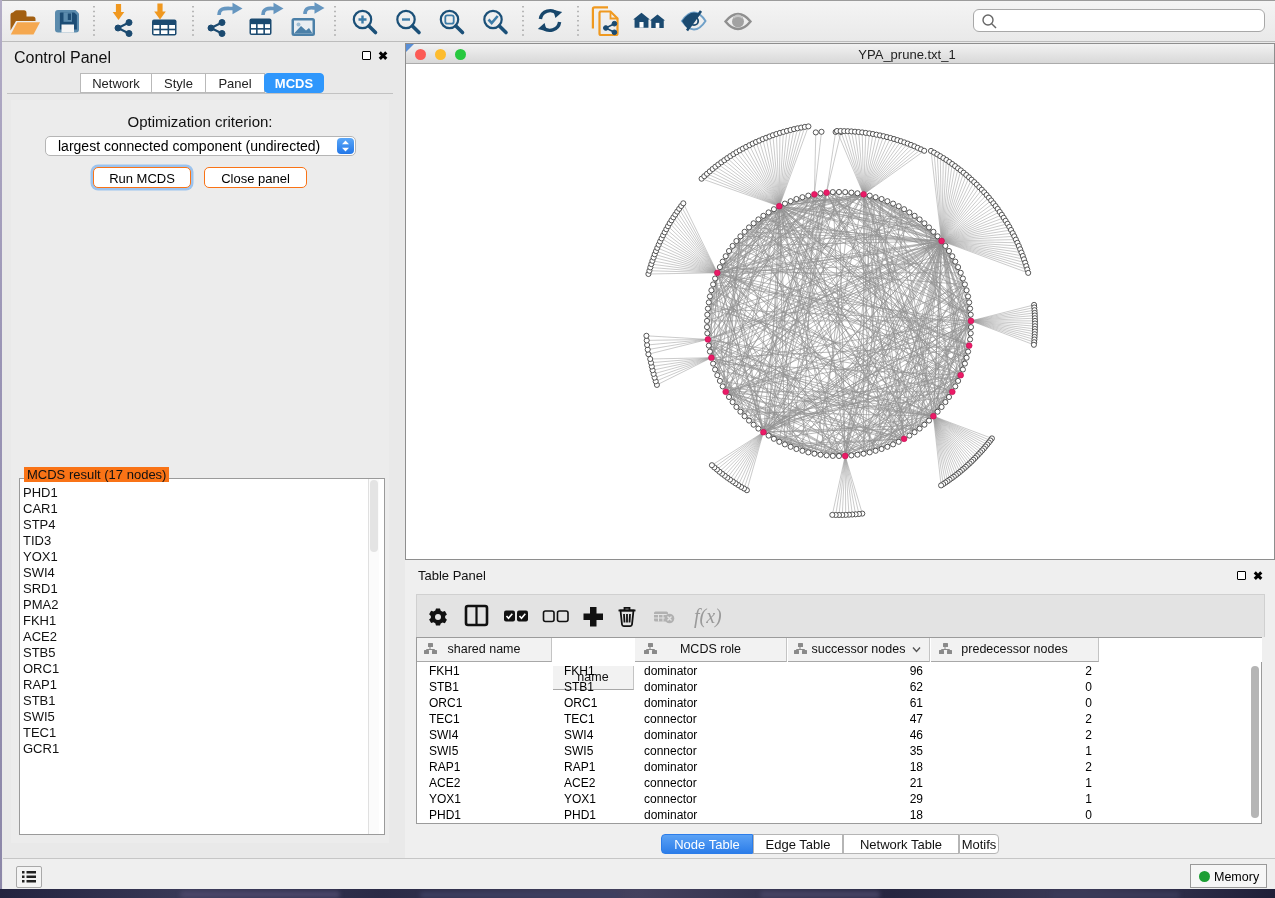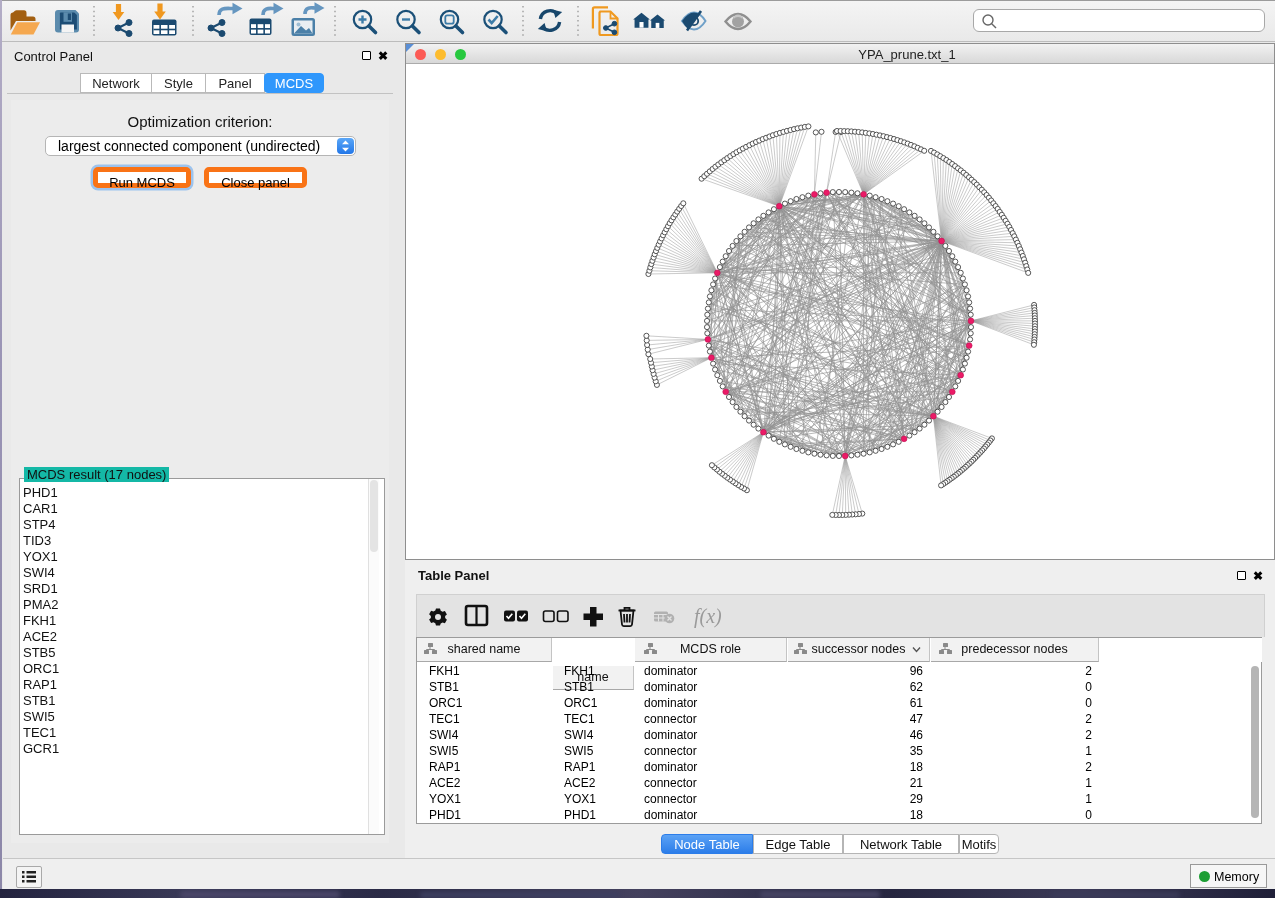--- a/index.html
+++ b/index.html
@@ -6,47 +6,47 @@
 html,body { width:1275px; height:898px; overflow:hidden; font-family:"Liberation Sans",sans-serif; }
 body { background:#e9e9e9; position:relative; }
 .abs { position:absolute; }
 
 #desk-left { left:0; top:0; width:2px; height:898px; background:linear-gradient(180deg,#b3adc6,#9a94b5 40%,#8c87a8); }
 #desk-bottom { left:0; top:889px; width:1275px; height:9px; background:linear-gradient(90deg,#23233f,#3a3a58 15%,#2a2a46 30%,#44415e 50%,#262640 70%,#3c3a57 85%,#1f1f38); }
 
 #toolbar { left:2px; top:0; width:1273px; height:42px; background:linear-gradient(180deg,#f4f4f4,#e9e9e9); border-top:1px solid #9b9b9b; border-bottom:1px solid #bcbcbc; }
 #search { position:absolute; left:973px; top:9px; width:292px; height:23px; background:#fff; border:1px solid #a8a8a8; border-radius:6px; }
 
-#cp-title { left:14px; top:49px; width:200px; font-size:13px; color:#111; }
+#cp-title { left:14px; top:49px; width:200px; font-size:16px; color:#111; }
 .winbox { width:9px; height:9px; border:1.8px solid #000; border-radius:1px; background:#fff; }
 .winx { font-size:12px; font-weight:bold; color:#000; }
 
 .tab { position:absolute; top:73px; height:20px; background:#fff; border:1px solid #b9b9b9; font-size:13px; color:#222; text-align:center; line-height:19px; }
 .tab.sel { background:#2f97fc; color:#fff; border-color:#2f97fc; border-radius:4px; }
 #tabpane { left:7px; top:93px; width:386px; height:754px; background:#e9e9e9; border-top:1px solid #c2c2c2; }
 #mcdspanel { left:11px; top:100px; width:378px; height:743px; background:#ececec; }
 #optlabel { left:0; top:13px; width:378px; text-align:center; font-size:15px; color:#111; }
 #combo { left:34px; top:36px; width:311px; height:20px; background:#fff; border:1px solid #b5b5b5; border-radius:5px; font-size:14px; color:#000; line-height:18px; padding-left:12px; }
 #combo .step { position:absolute; right:1px; top:1px; width:17px; height:16px; background:linear-gradient(180deg,#5aa7f8,#2377e8); border-radius:4px; color:#fff; }
-.btn { position:absolute; top:67px; height:21px; background:#fff; border:5px solid #f97316; border-radius:5px; font-size:13px; color:#000; text-align:center; line-height:21px; }
+.btn { position:absolute; top:67px; height:21px; background:#fff; border:1px solid #f97316; border-radius:5px; font-size:13px; color:#000; text-align:center; line-height:21px; }
 #runbtn { left:82px; width:98px; box-shadow:0 0 0 2.5px #9cc3ee; }
 #closebtn { left:193px; width:103px; }
 
 #resultbox { left:19px; top:478px; width:366px; height:357px; background:#fff; border:1px solid #9a9a9a; }
-#resultlabel { left:24px; top:467px; background:#14b8a6; padding:0 3px; font-size:13px; color:#111; }
+#resultlabel { left:24px; top:467px; background:#f97316; padding:0 3px; font-size:13px; color:#111; }
 #resultlist { left:23px; top:485px; width:330px; font-size:13px; color:#111; line-height:16px; }
 #res-scroll { left:368px; top:479px; width:11px; height:355px; background:#fbfbfb; border-left:1px solid #e0e0e0; }
 
 #netwin { left:405px; top:43px; width:870px; height:517px; background:#fff; border:1px solid #8e8e8e; }
 #nettitle { left:0; top:0; width:868px; height:20px; background:linear-gradient(180deg,#f2f2f2,#d8d8d8); border-bottom:1px solid #ababab; }
 .light { position:absolute; top:4.5px; width:11px; height:11px; border-radius:50%; }
 #nettext { left:67px; width:868px; text-align:center; font-size:13px; color:#222; top:3px; }
 
 #tablepanel { left:405px; top:560px; width:870px; height:298px; background:#efefef; }
-#tp-title { left:13px; top:8px; font-size:13px; color:#111;font-weight:bold; }
+#tp-title { left:13px; top:8px; font-size:13px; color:#111; }
 #tp-toolbar { left:11px; top:34px; width:849px; height:43px; background:#e3e3e3; border:1px solid #d0d0d0; border-bottom:none; }
 #tp-table { left:11px; top:77px; width:846px; height:187px; background:#fff; border:1px solid #9b9b9b; }
 .hdrcell { position:absolute; top:0; height:24px; background:#f2f2f2; border-right:1px solid #c4c4c4; border-bottom:1px solid #a8a8a8; font-size:12.5px; color:#111; text-align:center; line-height:23px; }
 .hdricon { position:absolute; top:5px; width:13px; height:12px; }
 #tp-rows { position:absolute; left:0; top:26px; width:848px; font-size:12px; color:#000; }
 .r { height:16px; position:relative; }
 .c1 { position:absolute; left:12px; } .c2 { position:absolute; left:147px; }
 .c3 { position:absolute; left:227px; } .c4 { position:absolute; left:431px; width:75px; text-align:right; }
 .c5 { position:absolute; left:600px; width:75px; text-align:right; }
 #tp-scroll { position:absolute; left:834px; top:28px; width:8px; height:152px; background:#b5b5b5; border-radius:4px; }
@@ -196,21 +196,21 @@
       <line x1="11.7" y1="11.7" x2="16" y2="16" stroke="#666" stroke-width="1.4"></line>
     </svg>
   </div>
 
 <div class="abs" id="cp-title">Control Panel</div>
 <div class="abs winbox" style="left:362px; top:51px;"></div>
 <div class="abs winx" style="left:378px; top:49px;">✖</div>
 <div class="abs tab" style="left:80px; width:72px;">Network</div>
 <div class="abs tab" style="left:151px; width:55px;">Style</div>
 <div class="abs tab" style="left:205px; width:60px;">Panel</div>
-<div class="abs tab sel" style="left:264px; width:60px;">MCDS</div>
+<div class="abs tab sel" style="left:264px; width:60px;font-weight:bold;">MCDS</div>
 <div class="abs" id="tabpane"></div>
 <div class="abs" id="mcdspanel">
   <div class="abs" id="combo">largest connected component (undirected)
     <div class="step"><svg width="17" height="16" viewBox="0 0 17 16">
           <path d="M5 6.3 L8.5 2.6 L12 6.3 Z" fill="#fff"></path>
           <path d="M5 9.7 L8.5 13.4 L12 9.7 Z" fill="#fff"></path>
         </svg></div>
   </div>
   <div class="abs" id="optlabel">Optimization criterion:</div>
   <div class="btn" id="runbtn">Run MCDS</div>

